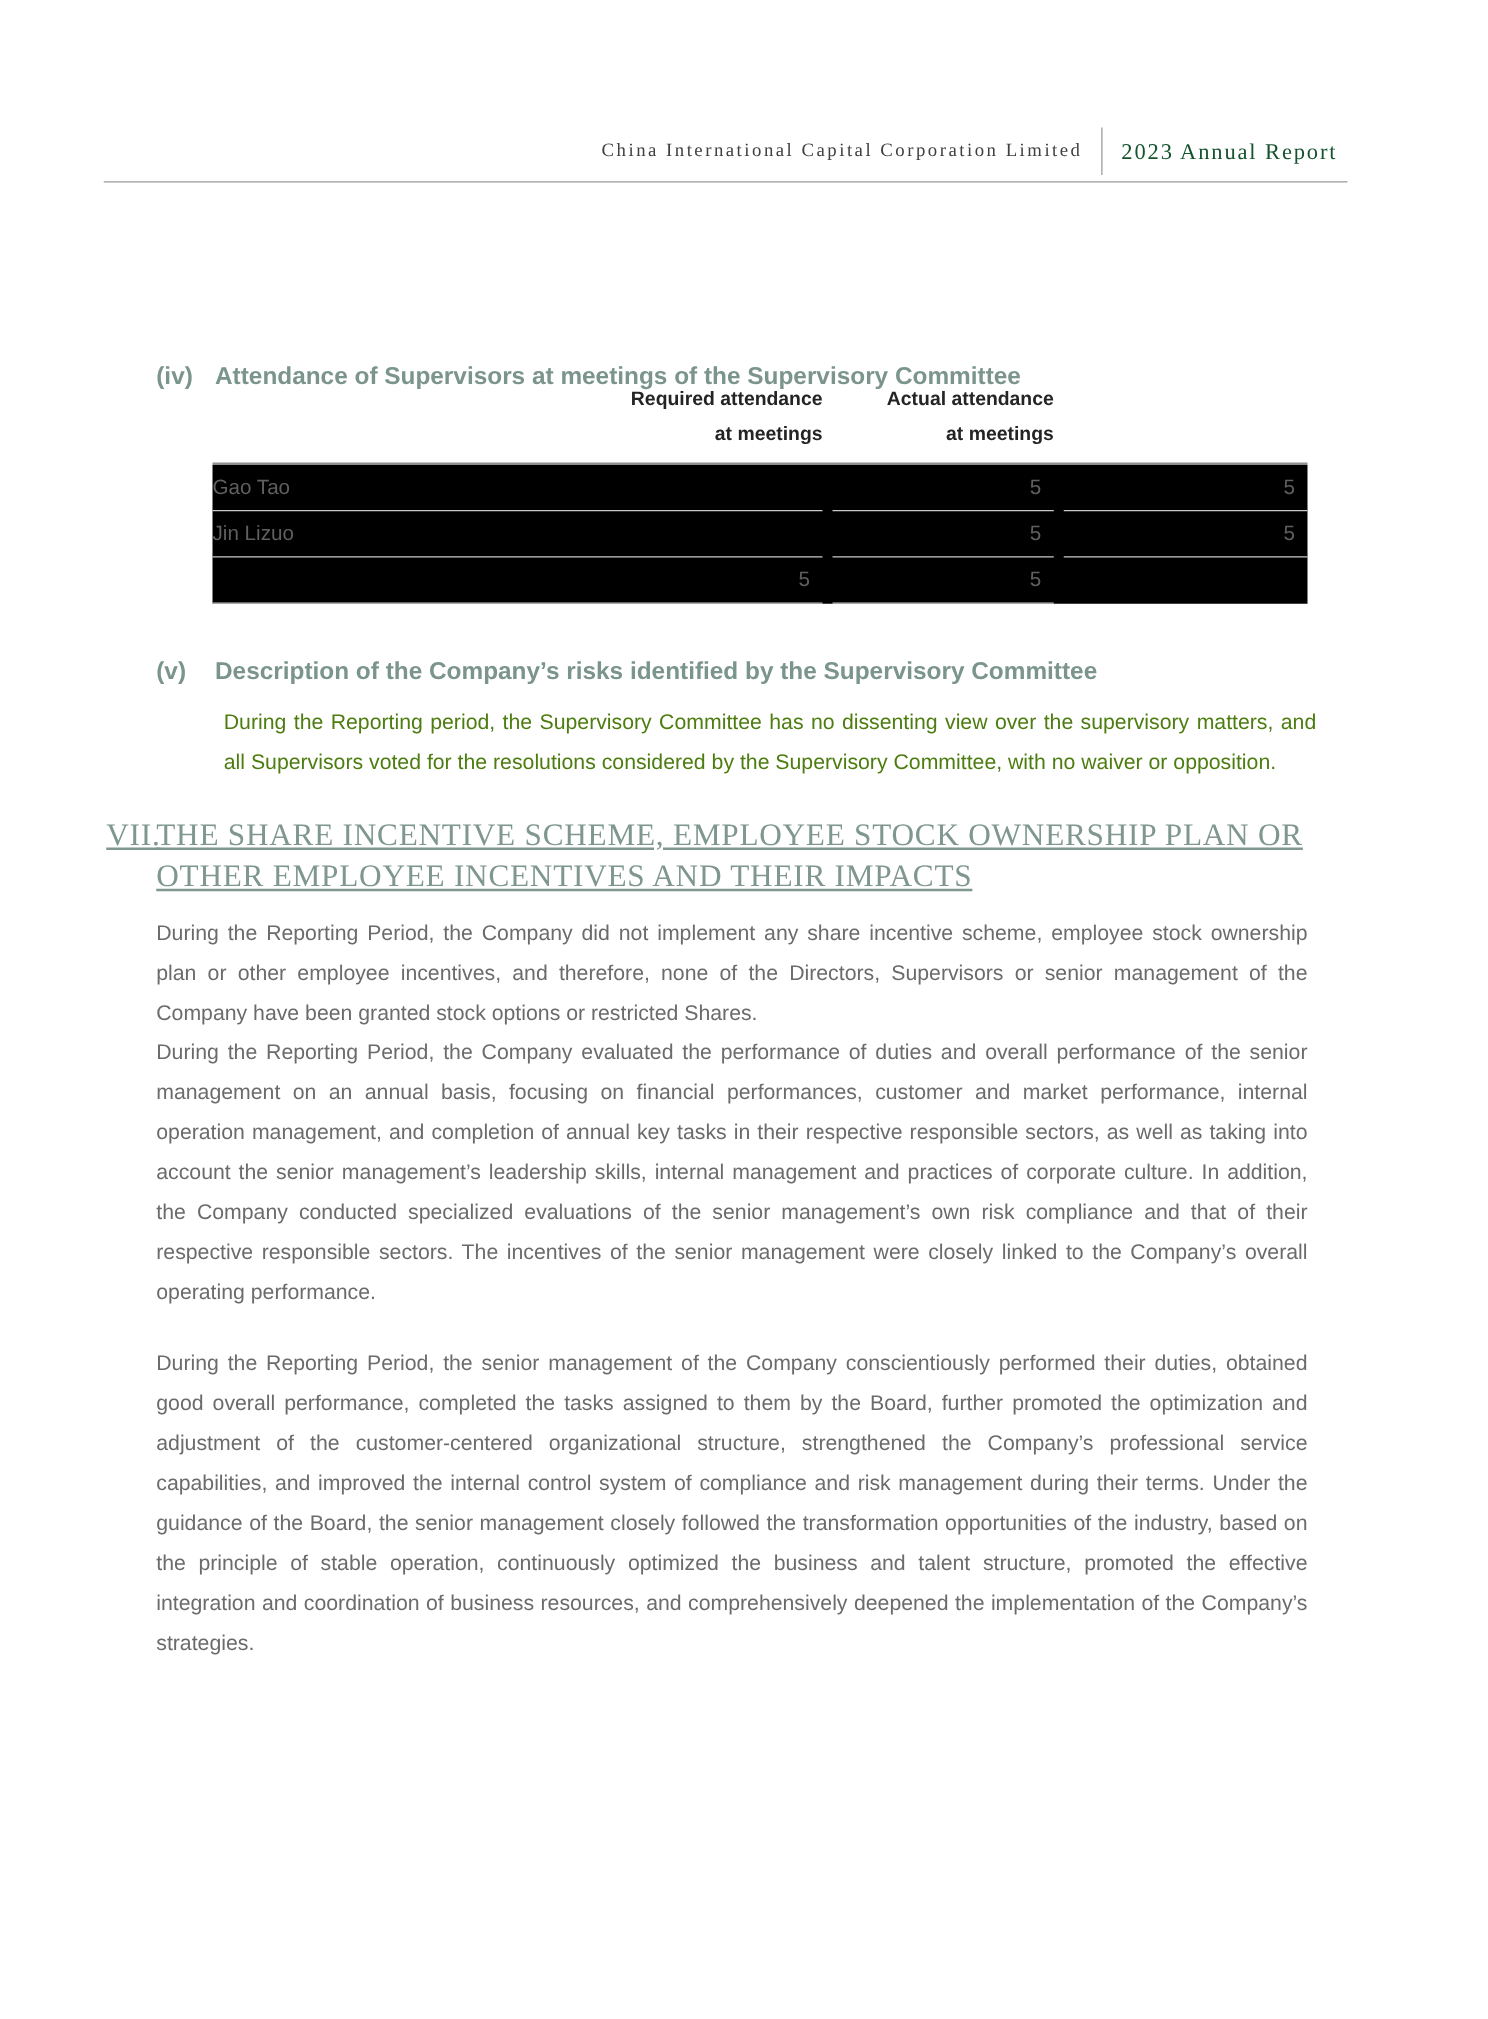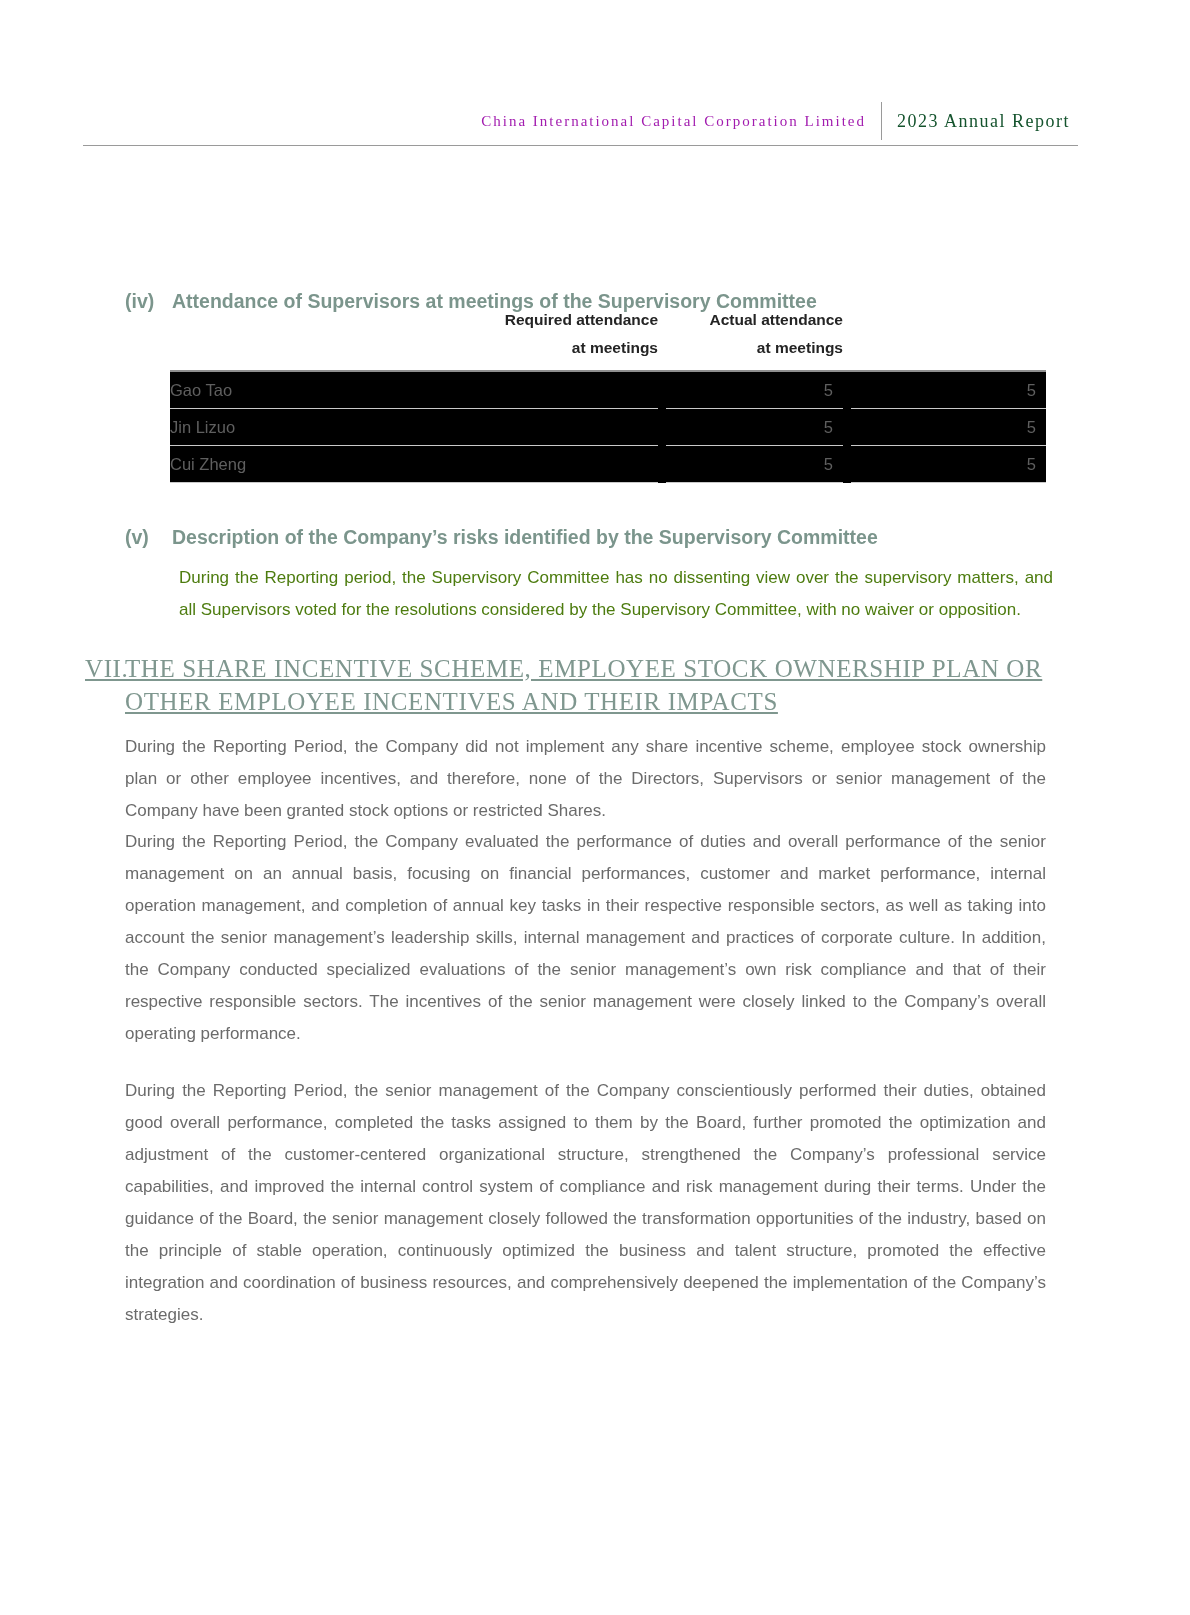--- a/index.html
+++ b/index.html
@@ -19,21 +19,21 @@
     width: 1070px;
     height: 42px;
     display: flex;
     justify-content: flex-end;
     align-items: center;
   }
   .hdr-company {
     font-family: "Liberation Serif", serif;
     font-size: 15px;
     letter-spacing: 2px;
-    color: #a21caf;
+    color: #404040;
     padding-right: 15px;
     white-space: nowrap;
   }
   .hdr-divider {
     width: 1px;
     height: 38px;
     background: #9a9a9a;
   }
   .hdr-report {
     font-family: "Liberation Serif", serif;
@@ -189,21 +189,20 @@
         <div class="cell">Gao Tao</div>
         <div class="cell num">5</div>
         <div class="cell num">5</div>
       </div>
       <div class="tbl-row">
         <div class="cell">Jin Lizuo</div>
         <div class="cell num">5</div>
         <div class="cell num">5</div>
       </div>
       <div class="tbl-row">
-        <div class="cell">Cui Zheng</div>
         <div class="cell num">5</div>
         <div class="cell num">5</div>
       </div>
     </div>
   </div>
 
   <div class="subsec" style="top: 524px;">
     <span class="lbl">(v)</span>
     <span class="ttl">Description of the Company’s risks identified by the Supervisory Committee</span>
   </div>

